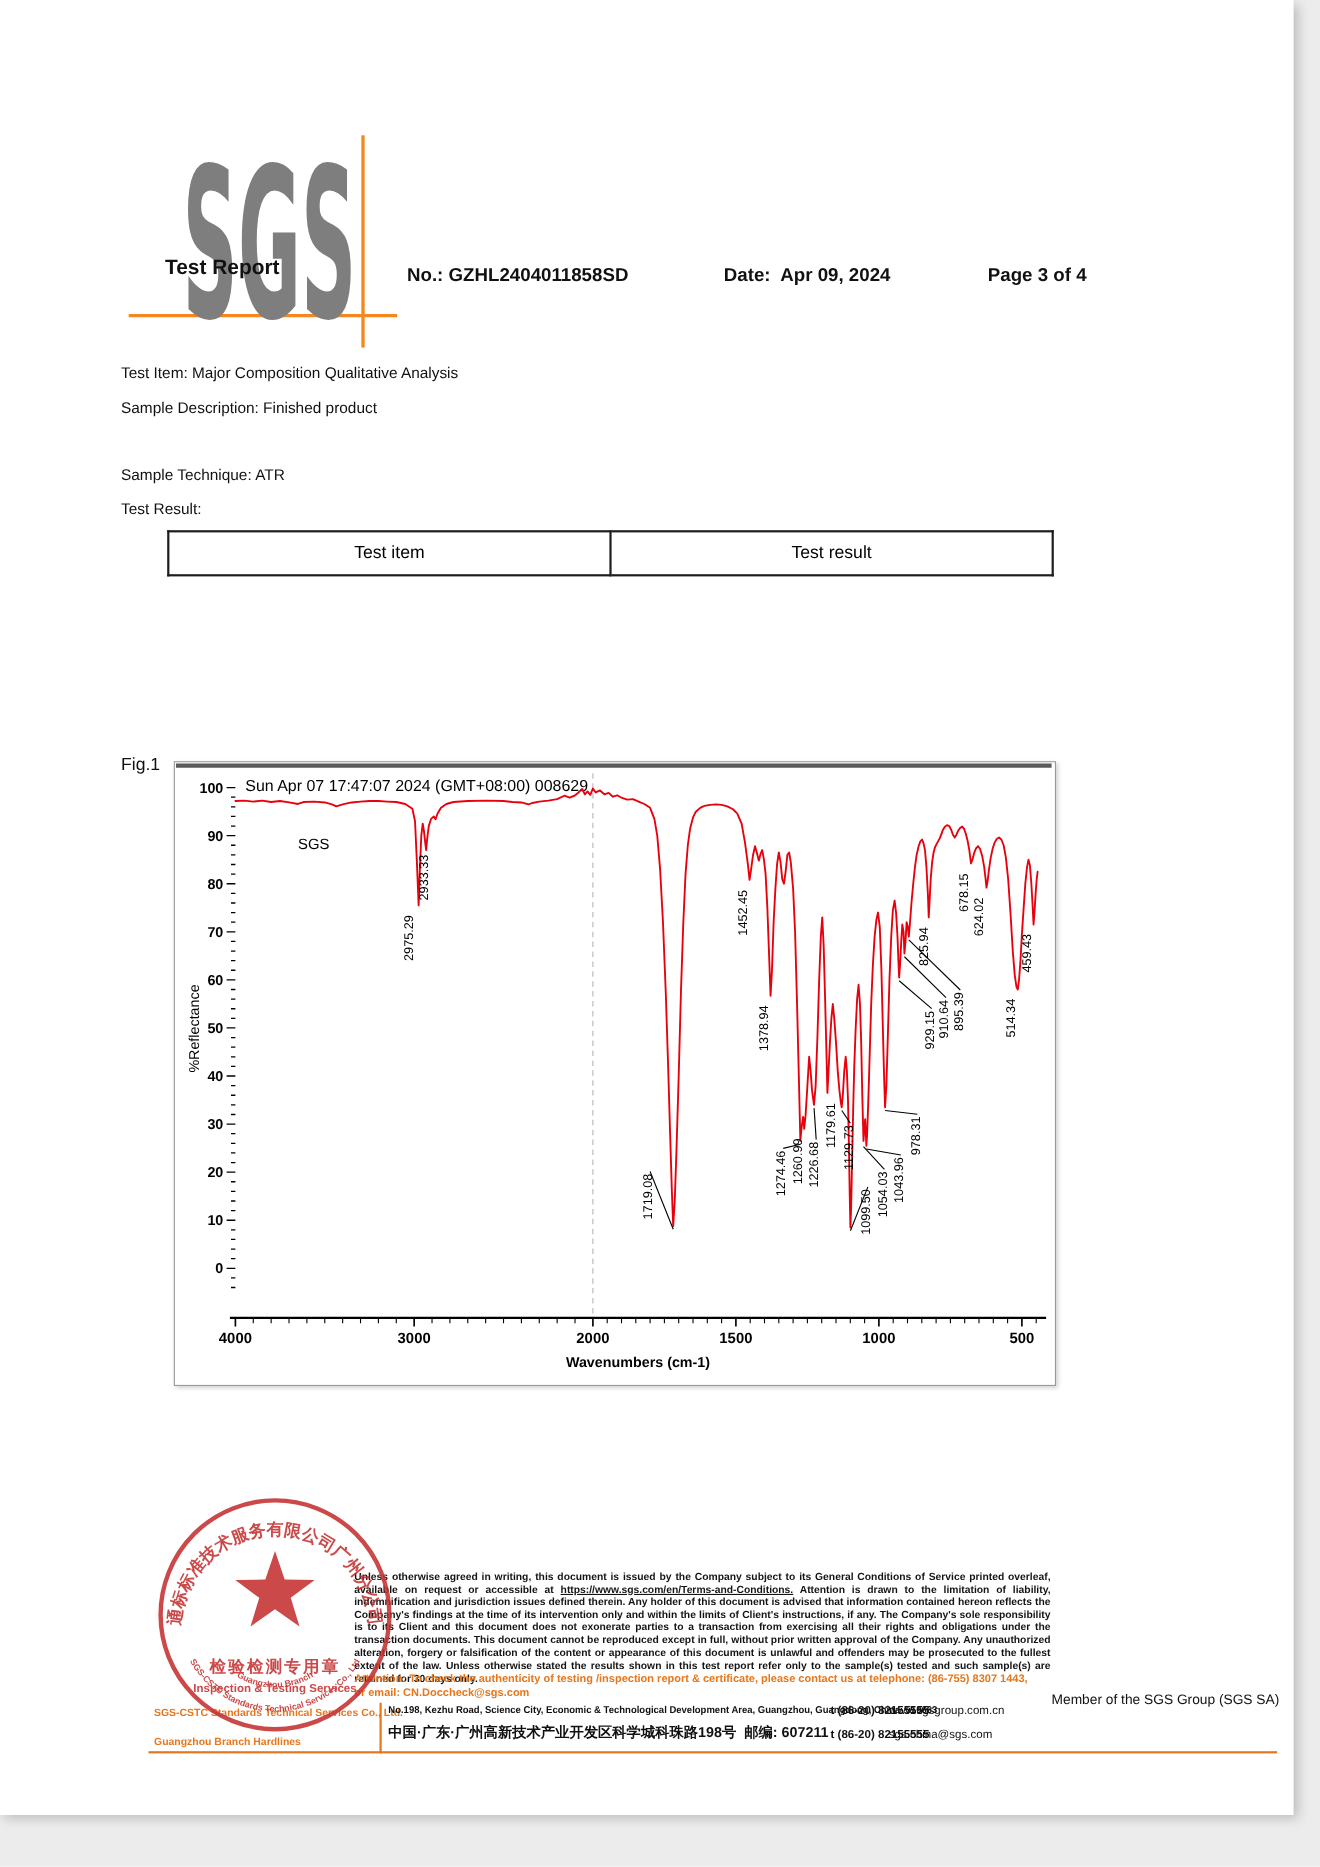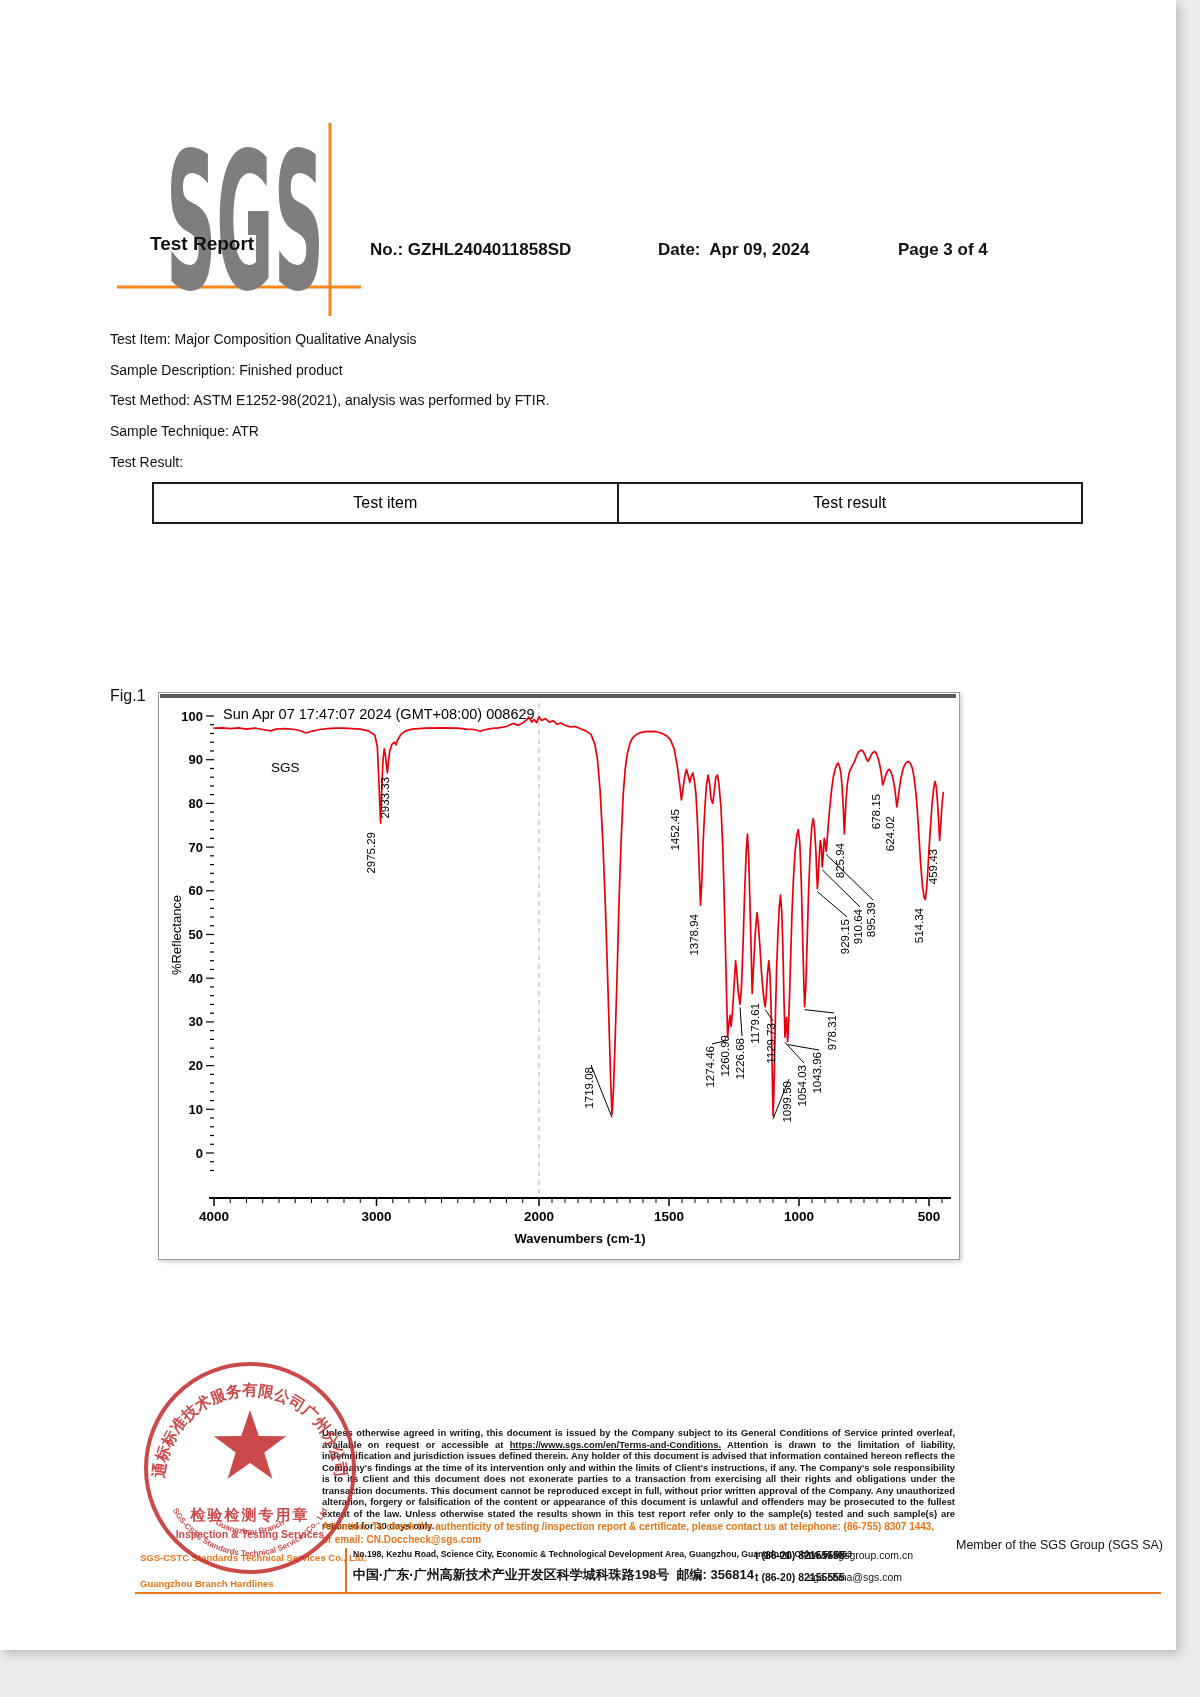--- a/index.html
+++ b/index.html
@@ -15,21 +15,21 @@
     box-shadow:4px 4px 10px rgba(0,0,0,.20);
   }
   .abs{position:absolute;}
   
   .report-title{left:150px;top:233px;font-size:19px;font-weight:bold;white-space:pre;}
   .hdr-field{top:240px;font-size:17px;font-weight:bold;white-space:pre;}
   
   .body-line{left:110px;font-size:14px;white-space:pre;}
   
   table.result{
-    position:absolute;left:152px;top:482px;width:931px;
+    position:absolute;left:152px;top:482px;width:806px;
     border-collapse:collapse;table-layout:fixed;
     font-size:16px;color:#000;
   }
   table.result td{border:2px solid #1d1d1d;text-align:center;padding:0;}
   table.result .hrow td{height:38px;}
   table.result .brow td{height:68px;line-height:29px;}
   
   .fig-caption{left:110px;top:655px;font-size:16px;margin-top:32px;}
   #figure-box{
     left:158px;top:692px;width:800px;height:566px;
@@ -69,21 +69,20 @@
     <text x="66" y="188" font-size="190" font-weight="bold" fill="#7e7e7e" textLength="158" lengthAdjust="spacingAndGlyphs" font-family="'DejaVu Sans','Liberation Sans',sans-serif">SGS</text>
   </svg>
 
   <div class="abs report-title">Test Report</div>
   <div class="abs hdr-field" style="left:370px">No.: GZHL2404011858SD</div>
   <div class="abs hdr-field" style="left:658px">Date:  Apr 09, 2024</div>
   <div class="abs hdr-field" style="left:898px">Page 3 of 4</div>
 
   <div class="abs body-line" style="top:331px">Test Item: Major Composition Qualitative Analysis</div>
   <div class="abs body-line" style="top:362px">Sample Description: Finished product</div>
-  <div class="abs body-line" style="top:392px">Test Method: ASTM E1252-98(2021), analysis was performed by FTIR.</div>
   <div class="abs body-line" style="top:423px">Sample Technique: ATR</div>
   <div class="abs body-line" style="top:454px">Test Result:</div>
 
   <table class="result">
     <tbody>
         <tr class="hrow">
       <td>Test item</td>
       <td>Test result</td>
     </tr>
   </tbody>
@@ -263,21 +262,21 @@
   <div class="abs attention">
     <div>Attention: To check the authenticity of testing /inspection report &amp; certificate, please contact us at telephone: (86-755) 8307 1443,</div>
     <div><span>or email: </span><span>CN.Doccheck@sgs.com</span></div>
   </div>
 
   <div class="abs company-line" style="top:1552px">SGS-CSTC Standards Technical Services Co., Ltd.</div>
   <div class="abs company-line" style="top:1578px">Guangzhou Branch Hardlines</div>
 
   <div class="abs addr-divider"></div>
   <div class="abs addr-en">No.198, Kezhu Road, Science City, Economic &amp; Technological Development Area, Guangzhou, Guangdong, China  510663</div>
-  <div class="abs addr-cn">中国·广东·广州高新技术产业开发区科学城科珠路198号  邮编: 356814</div>
+  <div class="abs addr-cn">中国·广东·广州高新技术产业开发区科学城科珠路198号  邮编: 607211</div>
   <div class="abs tel" style="top:1549px">t (86-20) 82155555</div>
   <div class="abs tel" style="top:1571px">t (86-20) 82155555</div>
   <div class="abs weblink" style="top:1549px">www.sgsgroup.com.cn</div>
   <div class="abs weblink" style="top:1571px">sgs.china@sgs.com</div>
 
   <div class="abs orange-hr"></div>
   <div class="abs member-line">Member of the SGS Group (SGS SA)</div>
 
   <svg id="stamp" class="abs" width="240" height="285" viewBox="0 0 240 285">
     <g fill="none" stroke="#c53030">

